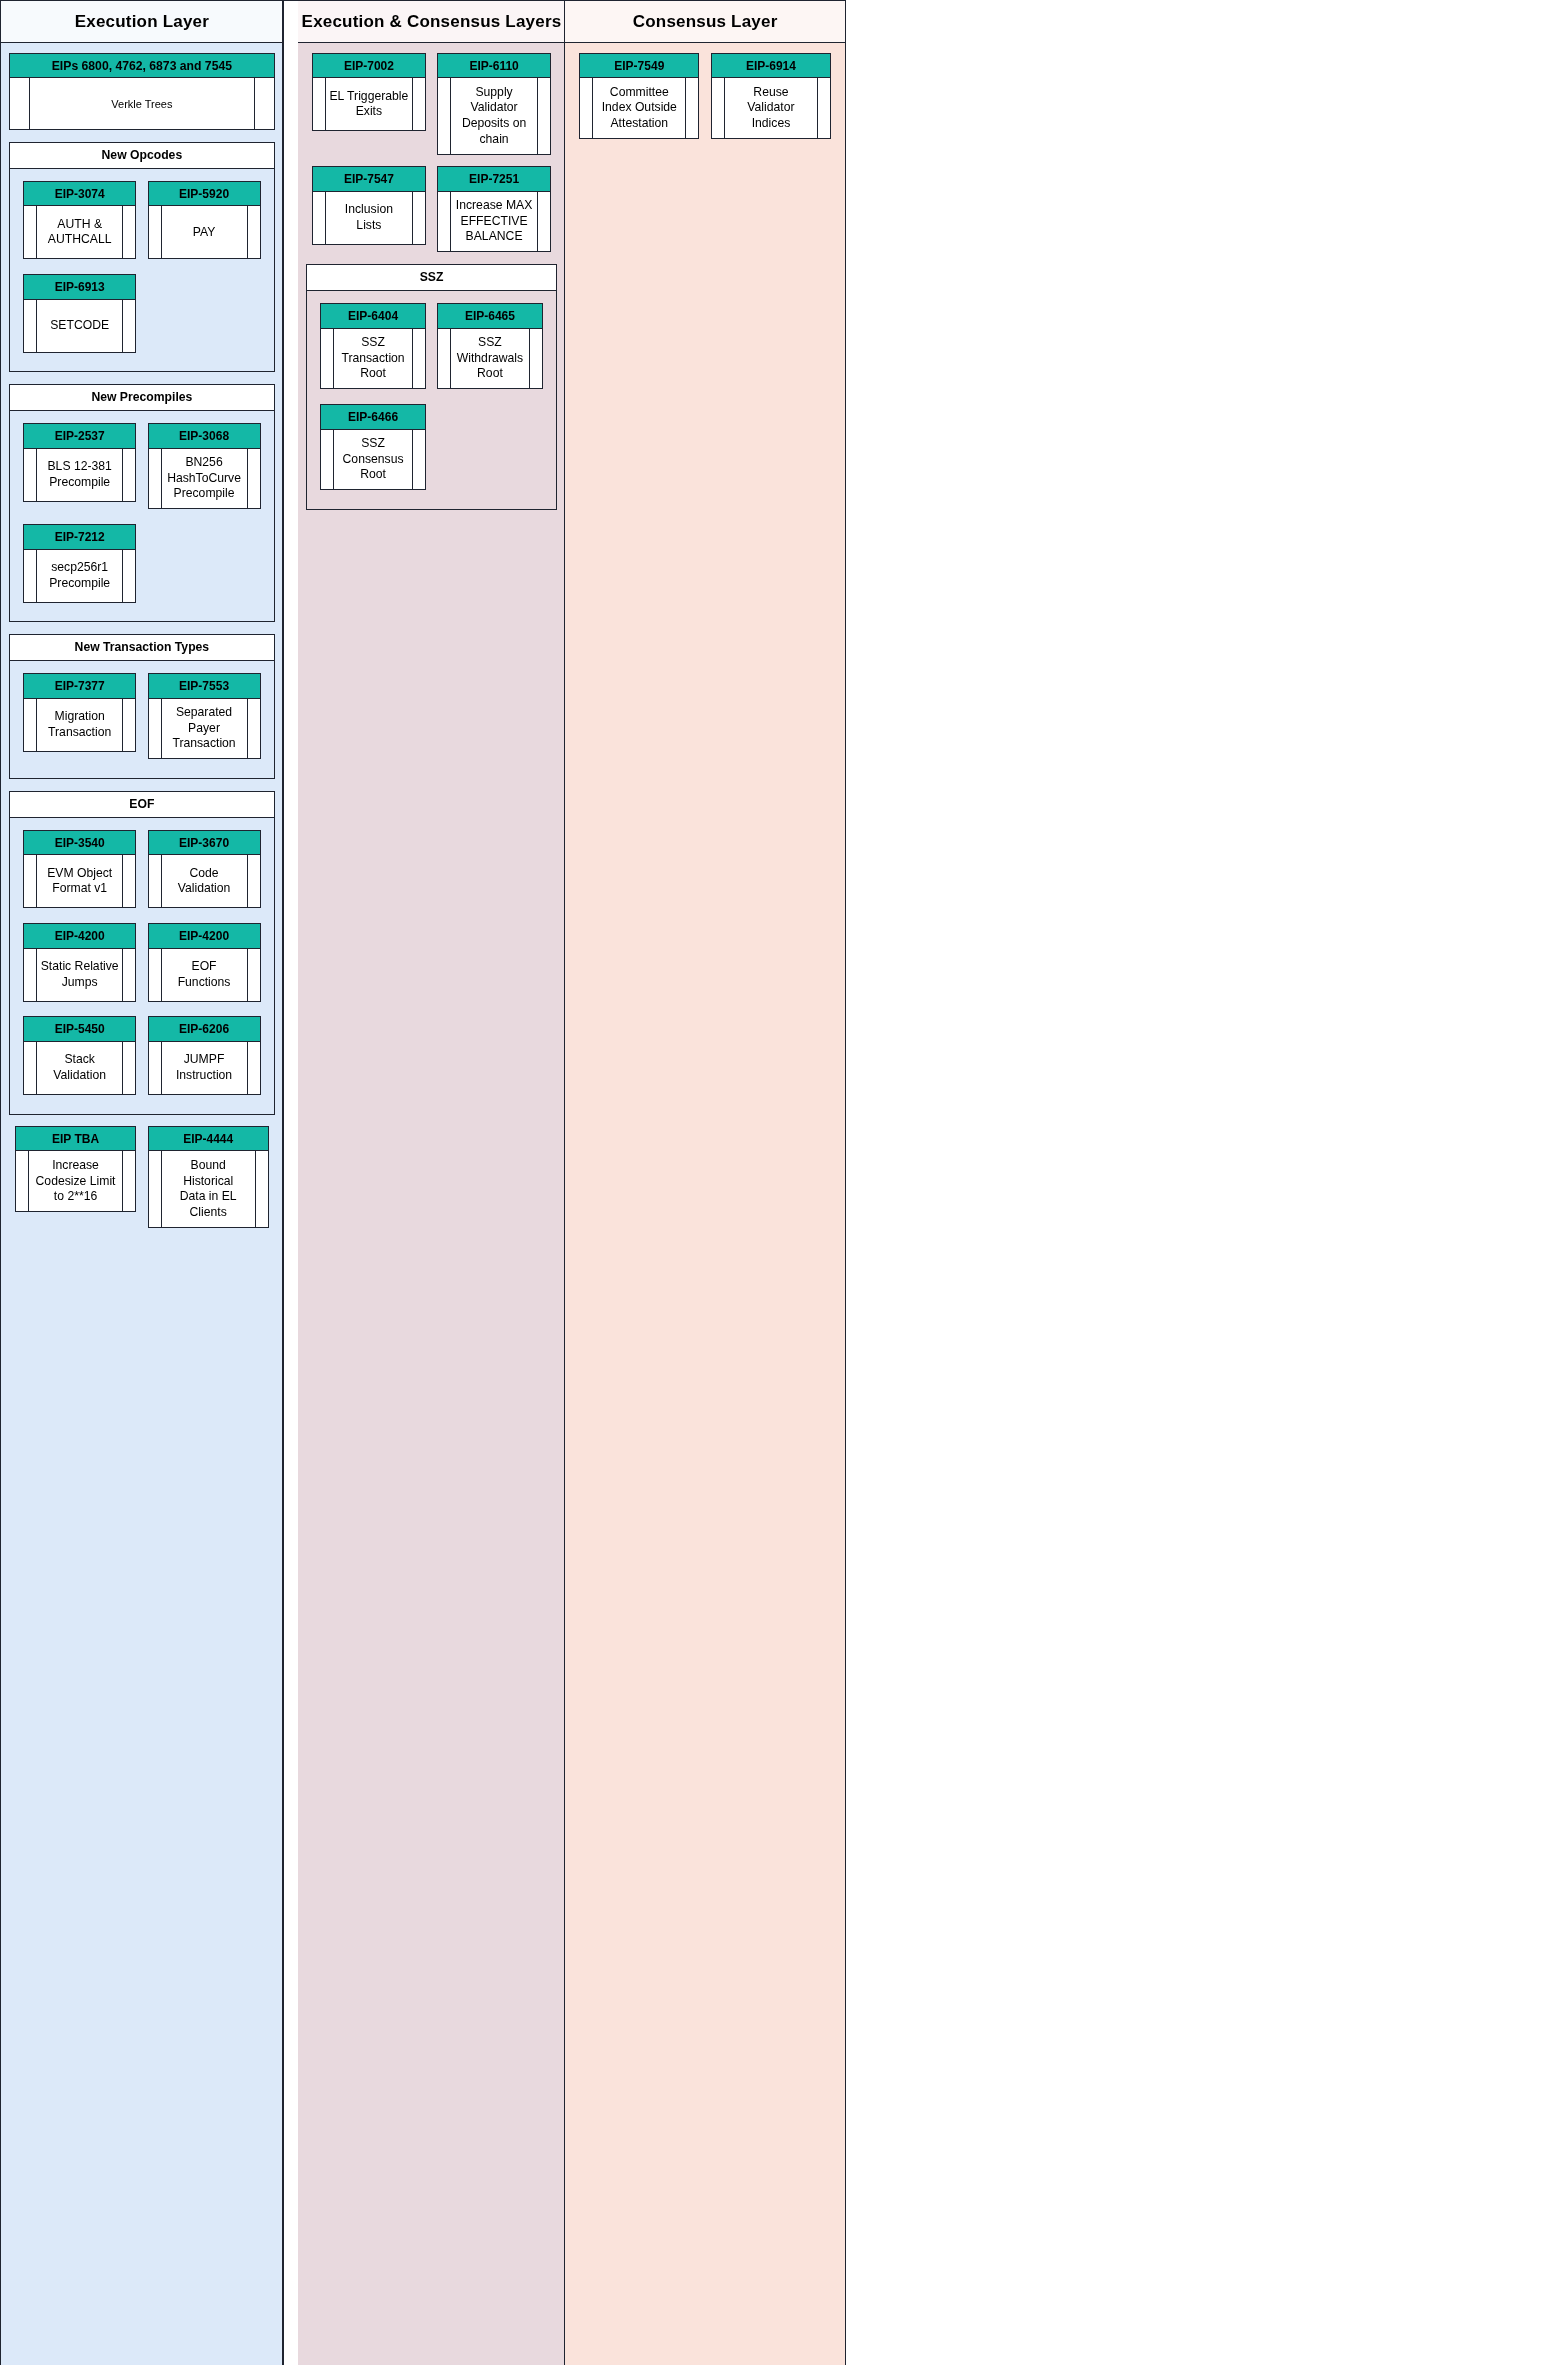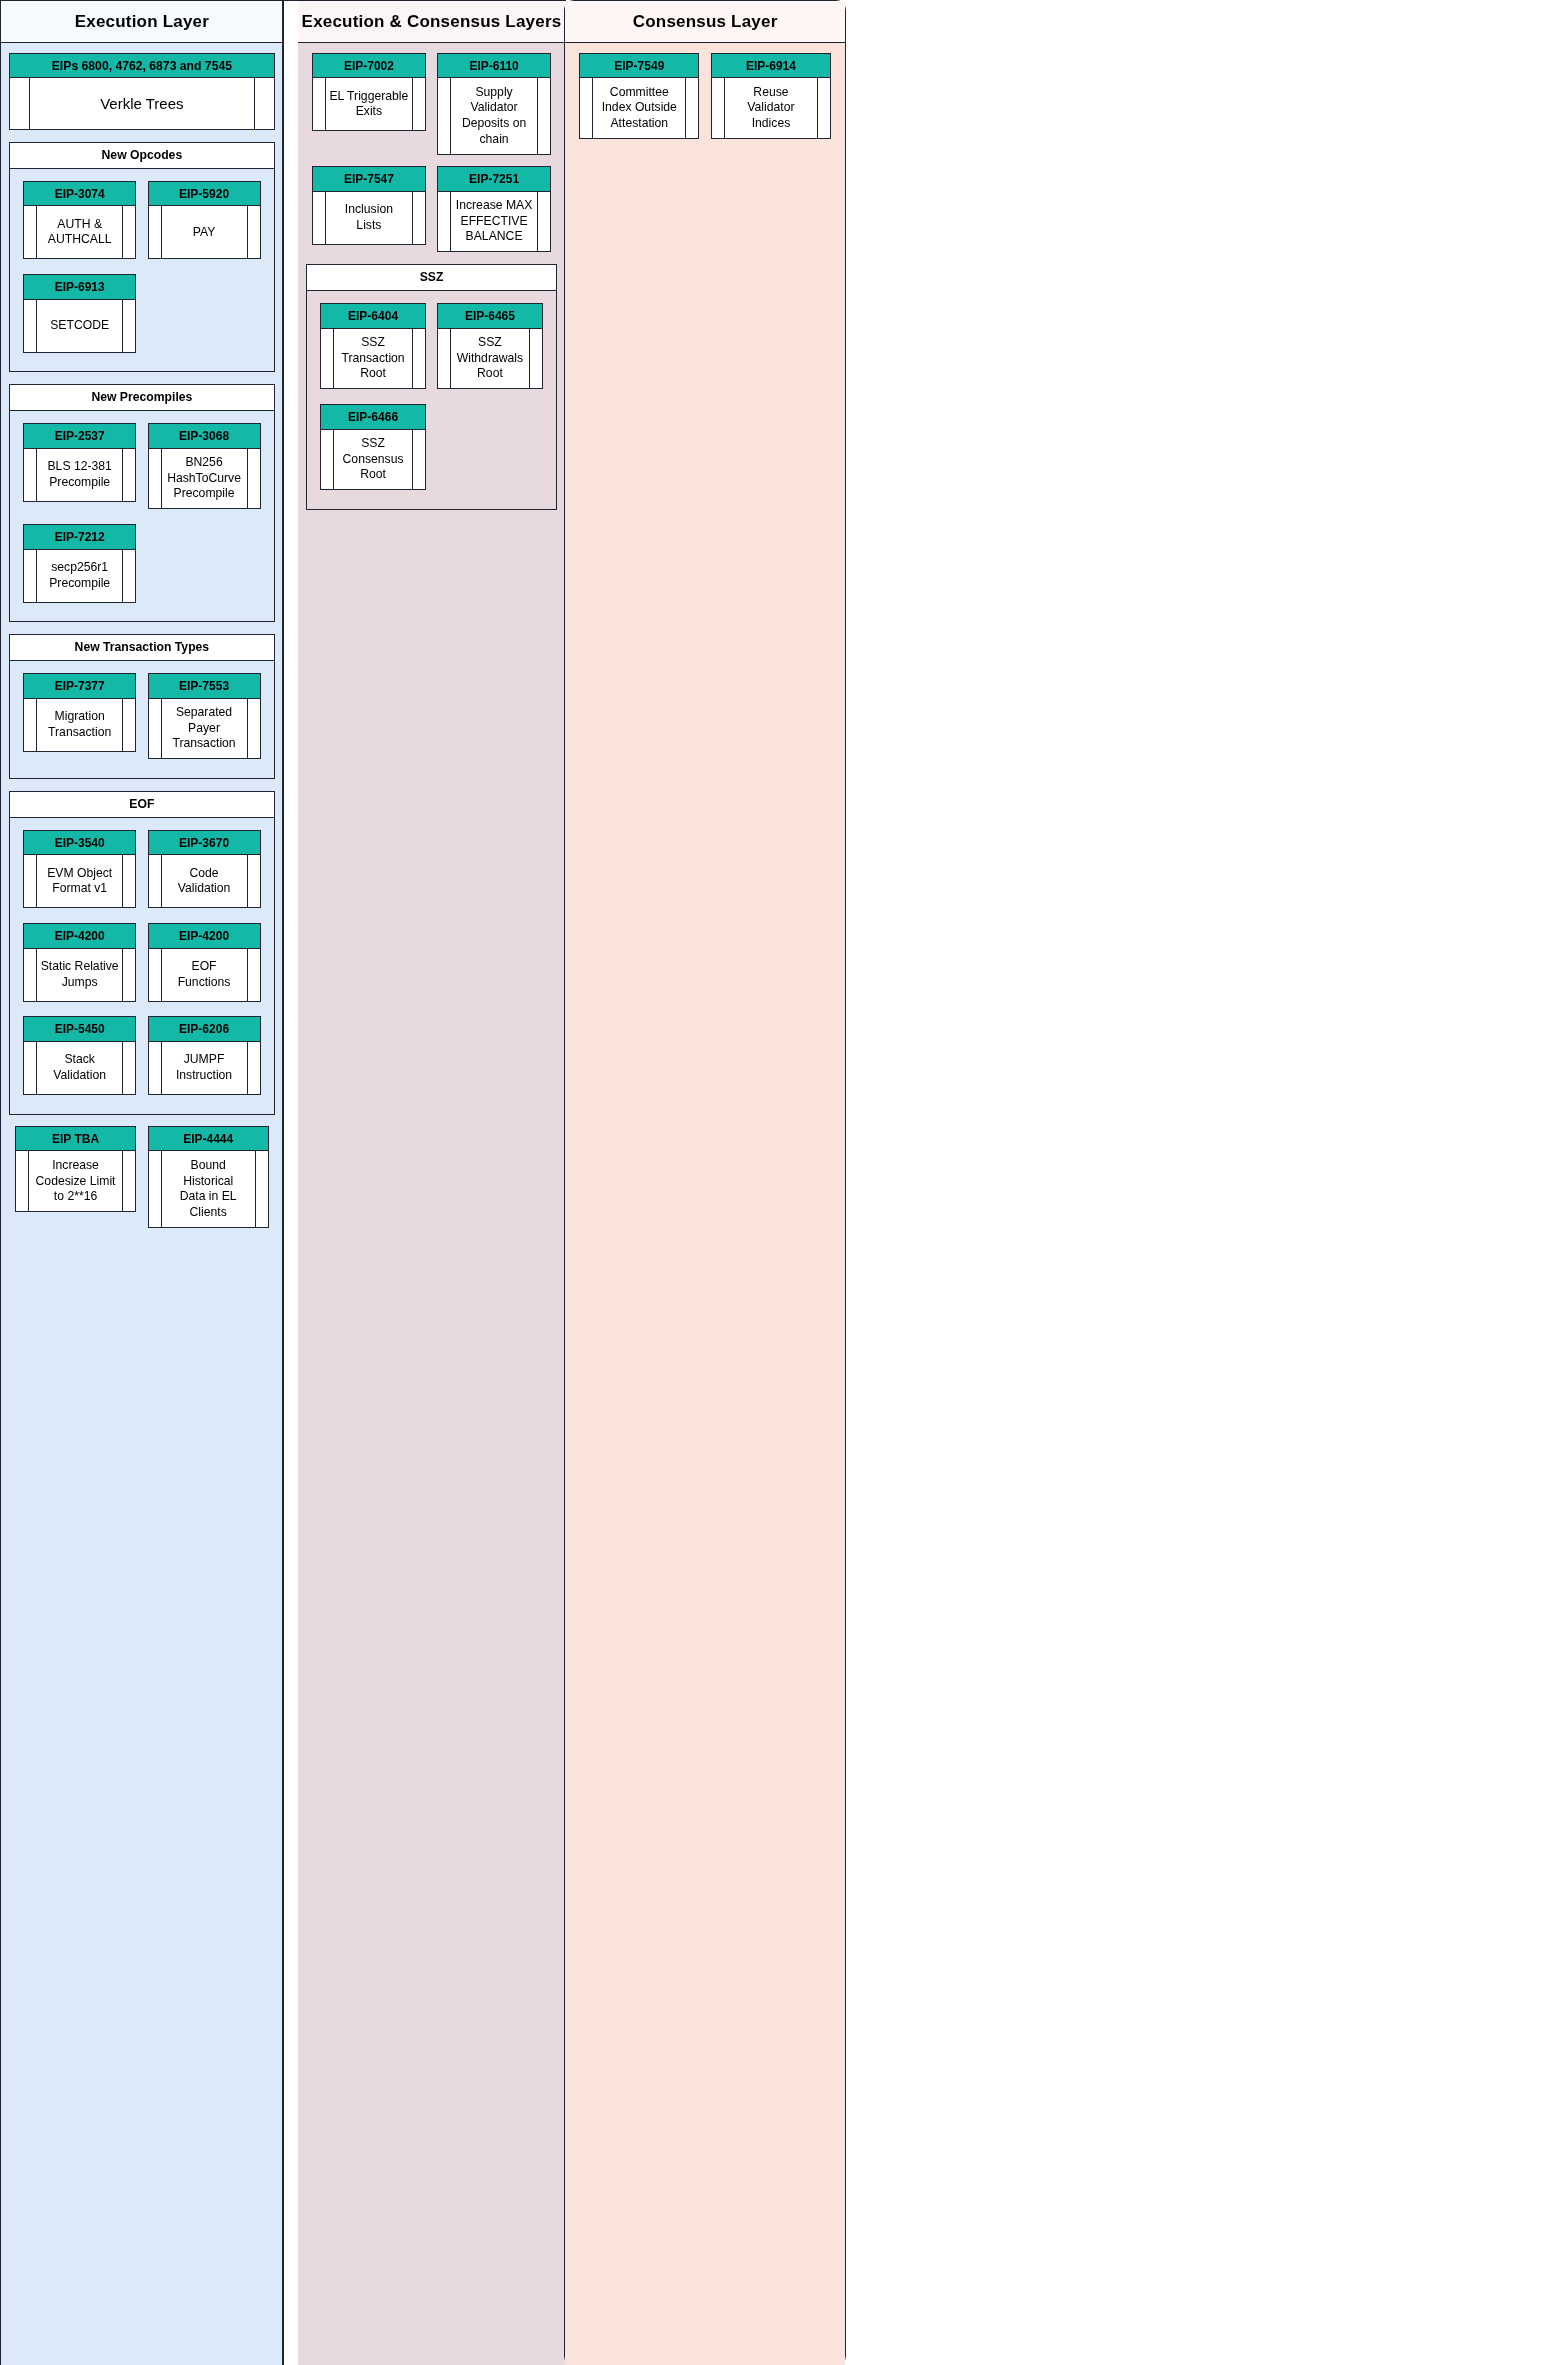--- a/index.html
+++ b/index.html
@@ -25,21 +25,21 @@
     align-items: stretch;
   }
   .col {
     display: flex;
     flex-direction: column;
     border: 1.6px solid #1f2430;
     position: relative;
   }
   .col-exec      { width: 284px; }
   .col-both      { width: 284px; margin-left: -1.6px; padding-left: 15px; }
-  .col-cons      { width: 282px; margin-left: -1.6px; border-radius: 10px; }
+  .col-cons      { width: 282px; margin-left: -1.6px; }
 
   .col-title {
     height: 42px;
     display: flex;
     align-items: center;
     justify-content: center;
     font-size: 17px;
     font-weight: bold;
     color: #000;
     border-bottom: 1.6px solid #1f2430;
@@ -140,21 +140,21 @@
     flex-wrap: wrap;
     margin-bottom: 11.4px;
   }
   .standalone-row > .eipcard { width: 50%; }
   .standalone-row > .eipcard .card-inner { margin: 0 5.7px; }
   .standalone-row.single > .eipcard { width: 100%; }
   .standalone-row.single > .eipcard .card-inner { margin: 0; }
   .h-mid   .card-label { min-height: 52px; }
 
   
-  .banner .card-label { font-size: 15px; min-height: 51px; }
+  .banner .card-label { font-size: 11px; min-height: 51px; }
   .banner .card-head  { font-size: 12.2px; }
   .banner .card-gutter { width: 19.6px; flex: 0 0 19.6px; }
 </style>
 </head>
 <body>
 
 <div class="canvas">
   <div class="columns" id="columns">
       <div class="col col-exec">
         <div class="col-title">Execution Layer</div>

